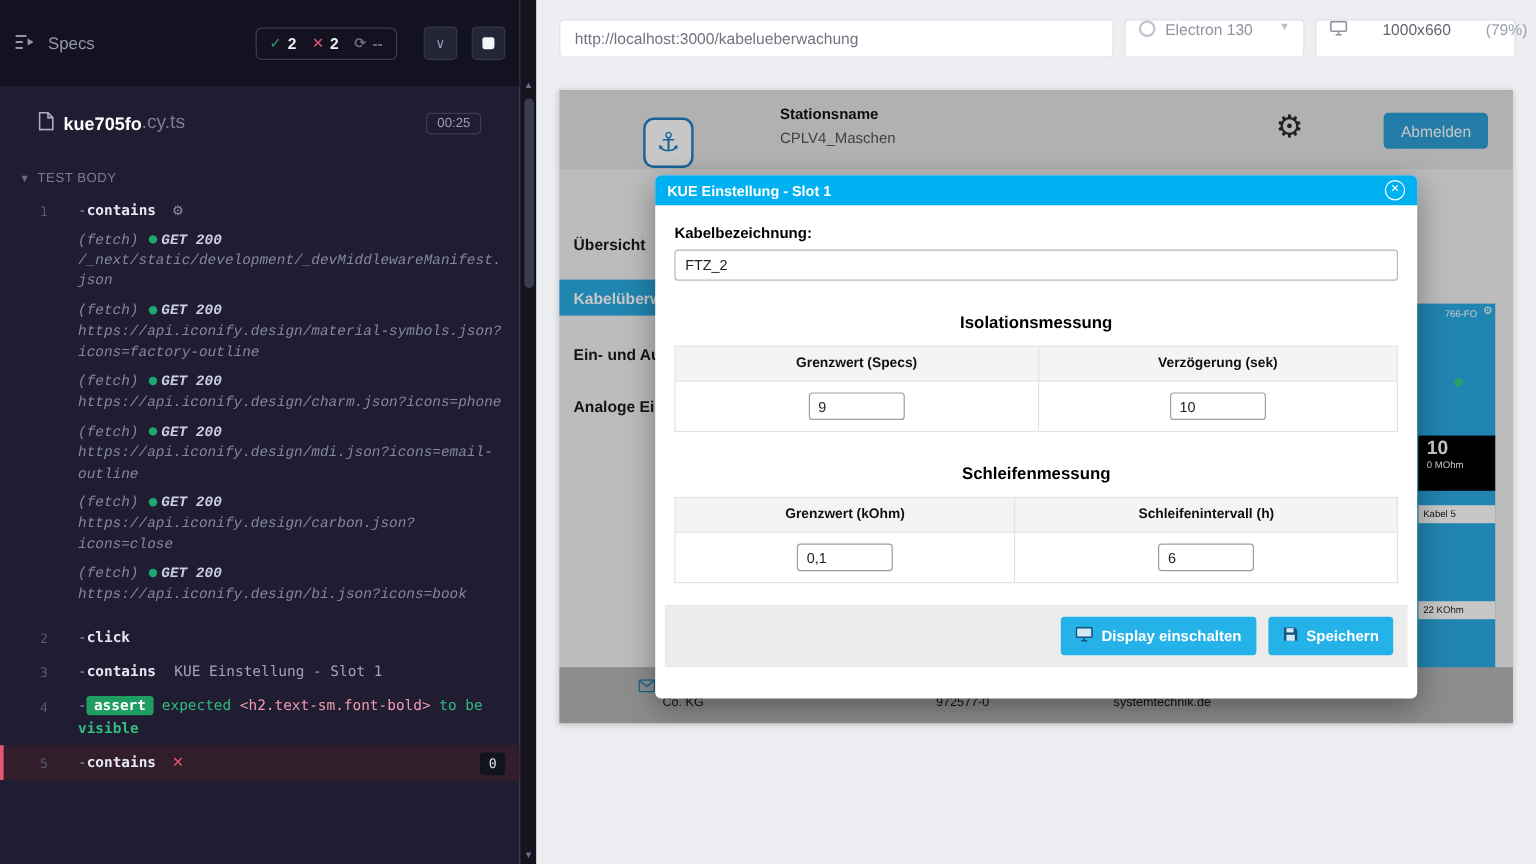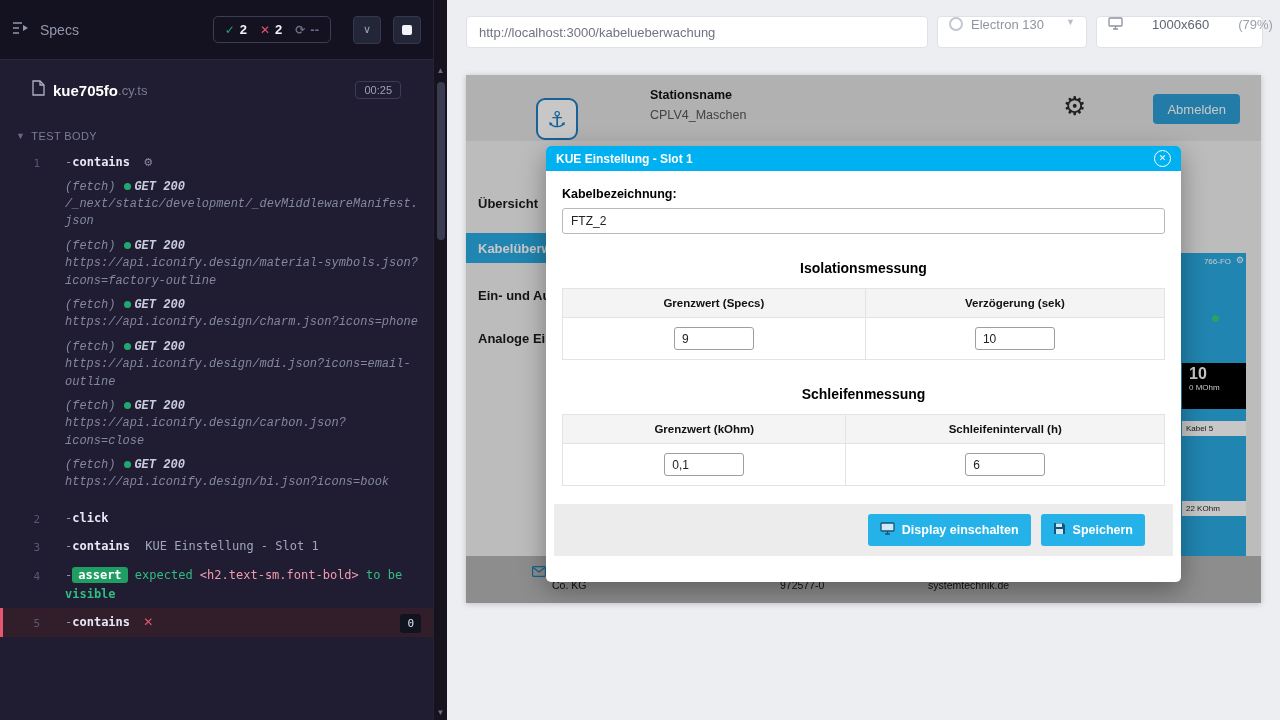--- a/index.html
+++ b/index.html
@@ -2,34 +2,34 @@
 <html><head>
 <meta charset="utf-8">
 <style>
   * { margin:0; padding:0; box-sizing:border-box; }
   html,body { width:1280px; height:720px; }
   body { font-family:"Liberation Sans",sans-serif; background:#3a3a3a; }
   .screen { position:relative; width:1280px; height:720px; overflow:hidden; background:#eceef2; }
 
   
   .cy { position:absolute; left:0; top:0; width:433px; height:720px; background:#201c31; color:#c6cadb; font-family:"DejaVu Sans Mono",monospace; overflow:hidden; }
-  .cy-top { height:60px; background:#141120; border-bottom:1px solid #2b2740; display:flex; align-items:center; padding:0 12px; gap:6px; }
+  .cy-top { height:73px; background:#141120; border-bottom:1px solid #2b2740; display:flex; align-items:center; padding:0 12px; gap:6px; }
   .specs-label { color:#9397ad; font-family:"Liberation Sans",sans-serif; font-size:14px; margin-left:4px; }
   .spacer { flex:1; }
   .stats { display:flex; align-items:center; gap:13px; border:1px solid #3a3e55; border-radius:5px; padding:5px 11px; margin-right:10px; }
   .stat { display:flex; align-items:center; gap:5px; font-family:"Liberation Sans",sans-serif; font-size:13px; font-weight:bold; color:#f2f3f8; }
   .mark { font-family:"DejaVu Sans",sans-serif; font-size:12px; font-weight:bold; }
   .mark.pass { color:#1fa971; }
   .mark.fail { color:#e45770; }
   .mark.pend, .stat .pend-num { color:#6a6e85; }
   .iconbtn { width:28px; height:28px; border:1px solid #343850; background:#232637; border-radius:4px; display:flex; align-items:center; justify-content:center; color:#9ca0b8; font-size:11px; margin-left:6px; cursor:pointer; }
   .stop-square { width:10px; height:10px; background:#f3f4fa; border-radius:2px; }
   .cy-spec { height:60px; display:flex; align-items:center; padding:0 32px; }
   .spec-name { color:#fff; font-family:"Liberation Sans",sans-serif; font-weight:bold; font-size:15px; margin-left:8px; }
-  .spec-ext { color:#787d93; font-family:"Liberation Sans",sans-serif; font-size:13px; }
+  .spec-ext { color:#787d93; font-family:"Liberation Sans",sans-serif; font-size:16px; }
   .timer { border:1px solid #3a3e55; border-radius:4px; padding:2px 8px; color:#9ca0b8; font-size:11px; font-family:"Liberation Sans",sans-serif; }
   .testbody { padding:10px 0 6px 16px; font-family:"Liberation Sans",sans-serif; font-size:11px; color:#7a7e96; display:flex; align-items:center; gap:6px; letter-spacing:.4px; }
   .tb-chev { font-size:9px; color:#666b84; }
 
   .cmds { position:relative; font-size:12px; }
   .cmd { position:relative; padding:5px 14px 5px 62px; border-left:3px solid transparent; line-height:1.55; }
   .gutter { position:absolute; left:0; top:7px; width:50px; text-align:right; padding-right:13px; color:#565b73; font-size:11px; }
   .dash { color:#9095ad; }
   .cmd-name { color:#e6e9f4; font-weight:bold; }
   .cmd-gear { color:#8a8fa5; font-family:"DejaVu Sans",sans-serif; font-size:11px; margin-left:6px; }
@@ -107,21 +107,21 @@
   .modal-head { background:#00b1f1; height:25px; border-radius:5px 5px 0 0; display:flex; align-items:center; padding:0 10px; color:#fff; font-weight:bold; font-size:12px; }
   .modal-close { margin-left:auto; width:17px; height:17px; border:1.5px solid #fff; border-radius:50%; color:#fff; font-size:9px; line-height:14px; text-align:center; font-weight:bold; font-family:"DejaVu Sans",sans-serif; cursor:pointer; }
   .modal-body { padding:12px 16px 12px; }
   .field-label { font-weight:bold; font-size:12.5px; color:#000; margin:4px 0 7px; }
   .text-input { width:100%; height:26px; border:1px solid #b9b9b9; border-radius:3px; font-size:12px; padding:0 8px; color:#222; font-family:"Liberation Sans",sans-serif; outline:none; }
   .section-title { text-align:center; font-weight:bold; font-size:14px; margin:26px 0 12px; color:#000; }
   .mtable { width:100%; border-collapse:collapse; border:1px solid #e3e3e3; }
   .mtable th { background:#f4f4f4; border:1px solid #e3e3e3; font-size:11.5px; font-weight:bold; padding:8px 4px; color:#111; text-align:center; }
   .mtable td { border:1px solid #e3e3e3; padding:9px 4px; text-align:center; background:#fff; }
   .cell-input { width:80px; height:23px; border:1px solid #9e9e9e; border-radius:3px; font-size:12px; padding:0 7px; color:#222; font-family:"Liberation Sans",sans-serif; outline:none; }
-  .modal-strip { background:#ececec; margin:18px -8px 14px; padding:10px 28px; display:flex; justify-content:flex-end; gap:10px; }
+  .modal-strip { background:#ececec; margin:18px -8px 14px; padding:10px 12px; display:flex; justify-content:flex-end; gap:10px; }
   .cy-btn { display:flex; align-items:center; gap:7px; background:#25b2e8; border:none; border-radius:3px; color:#fff; font-weight:bold; font-size:12.5px; padding:8px 12px; font-family:"Liberation Sans",sans-serif; cursor:pointer; }
 </style>
 </head>
 <body>
 
 <div class="screen">
 
   <aside class="cy">
     <div class="cy-top">
       <span>

